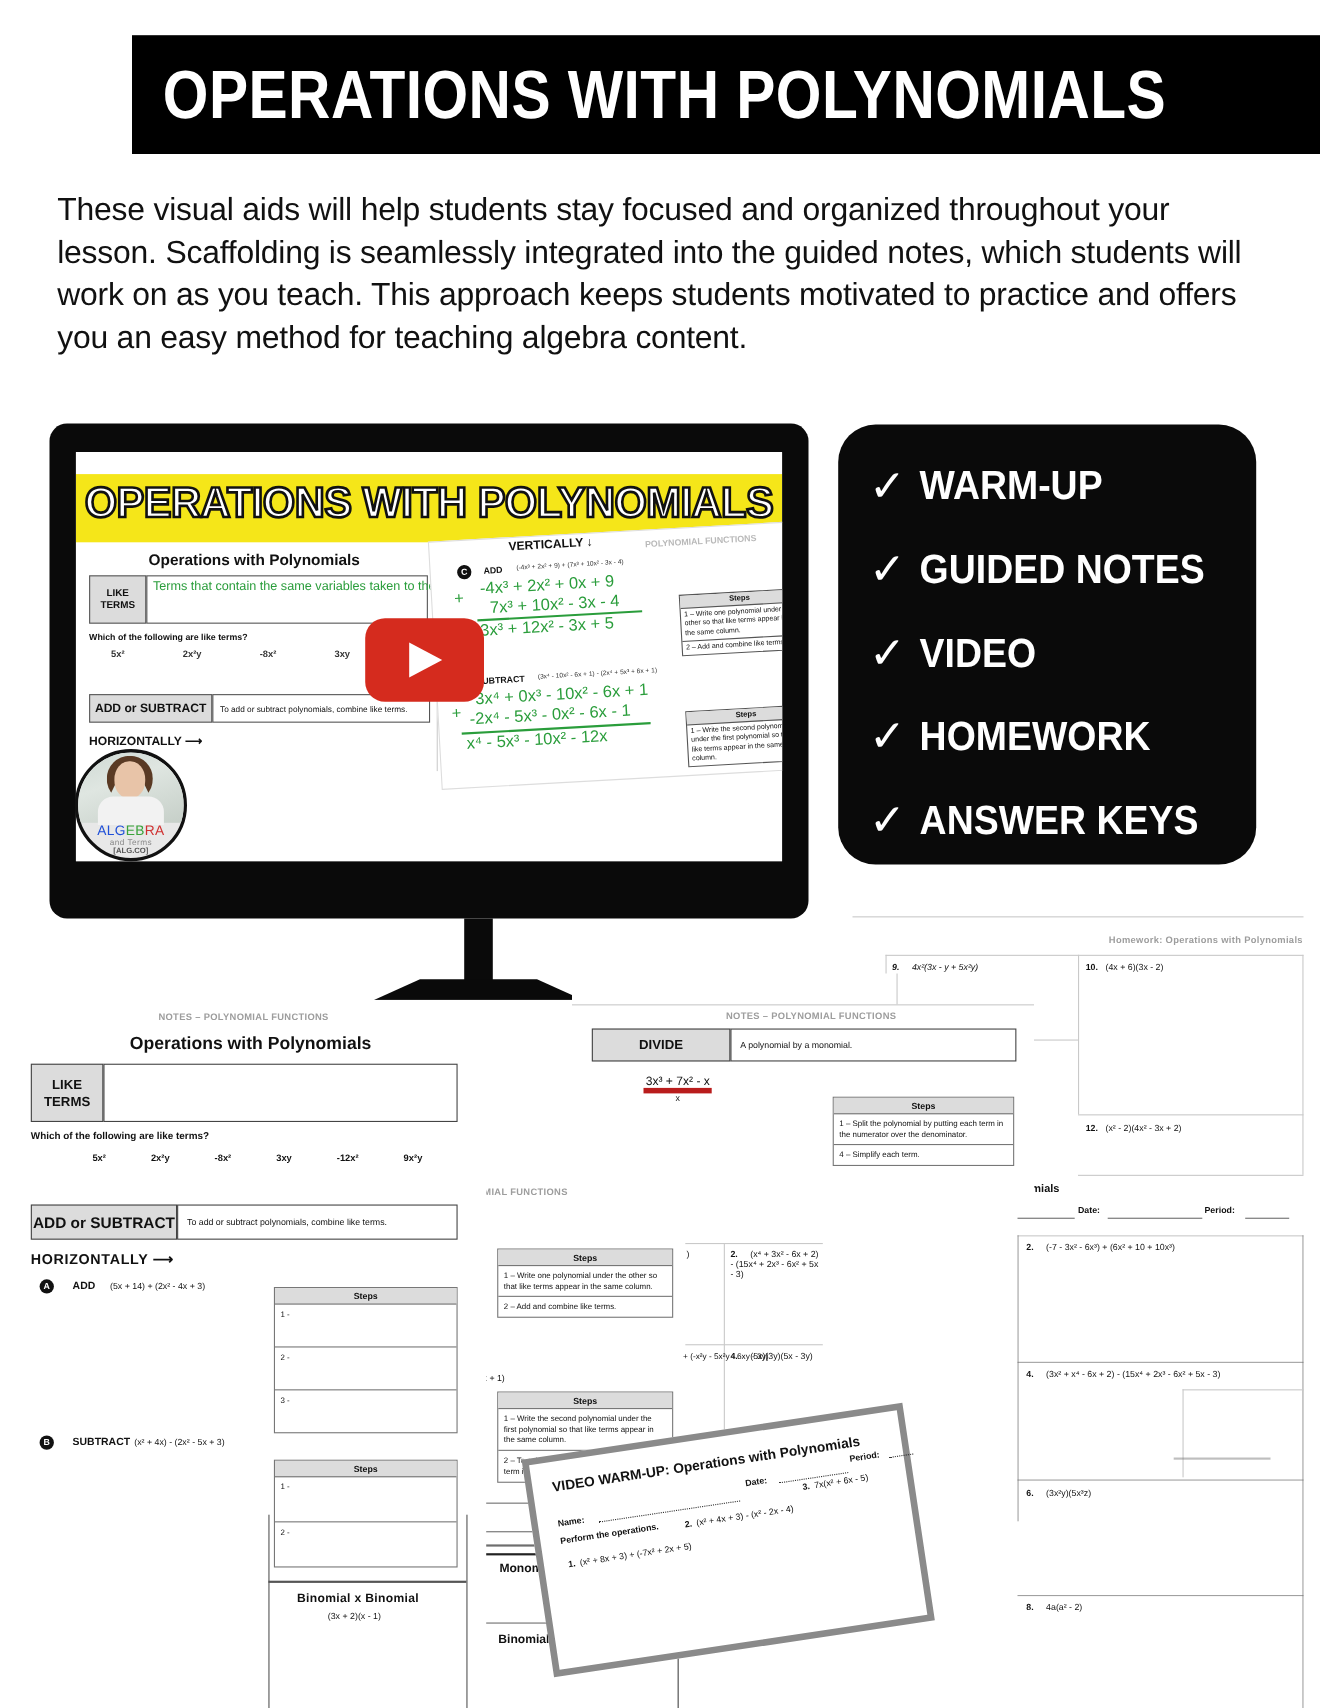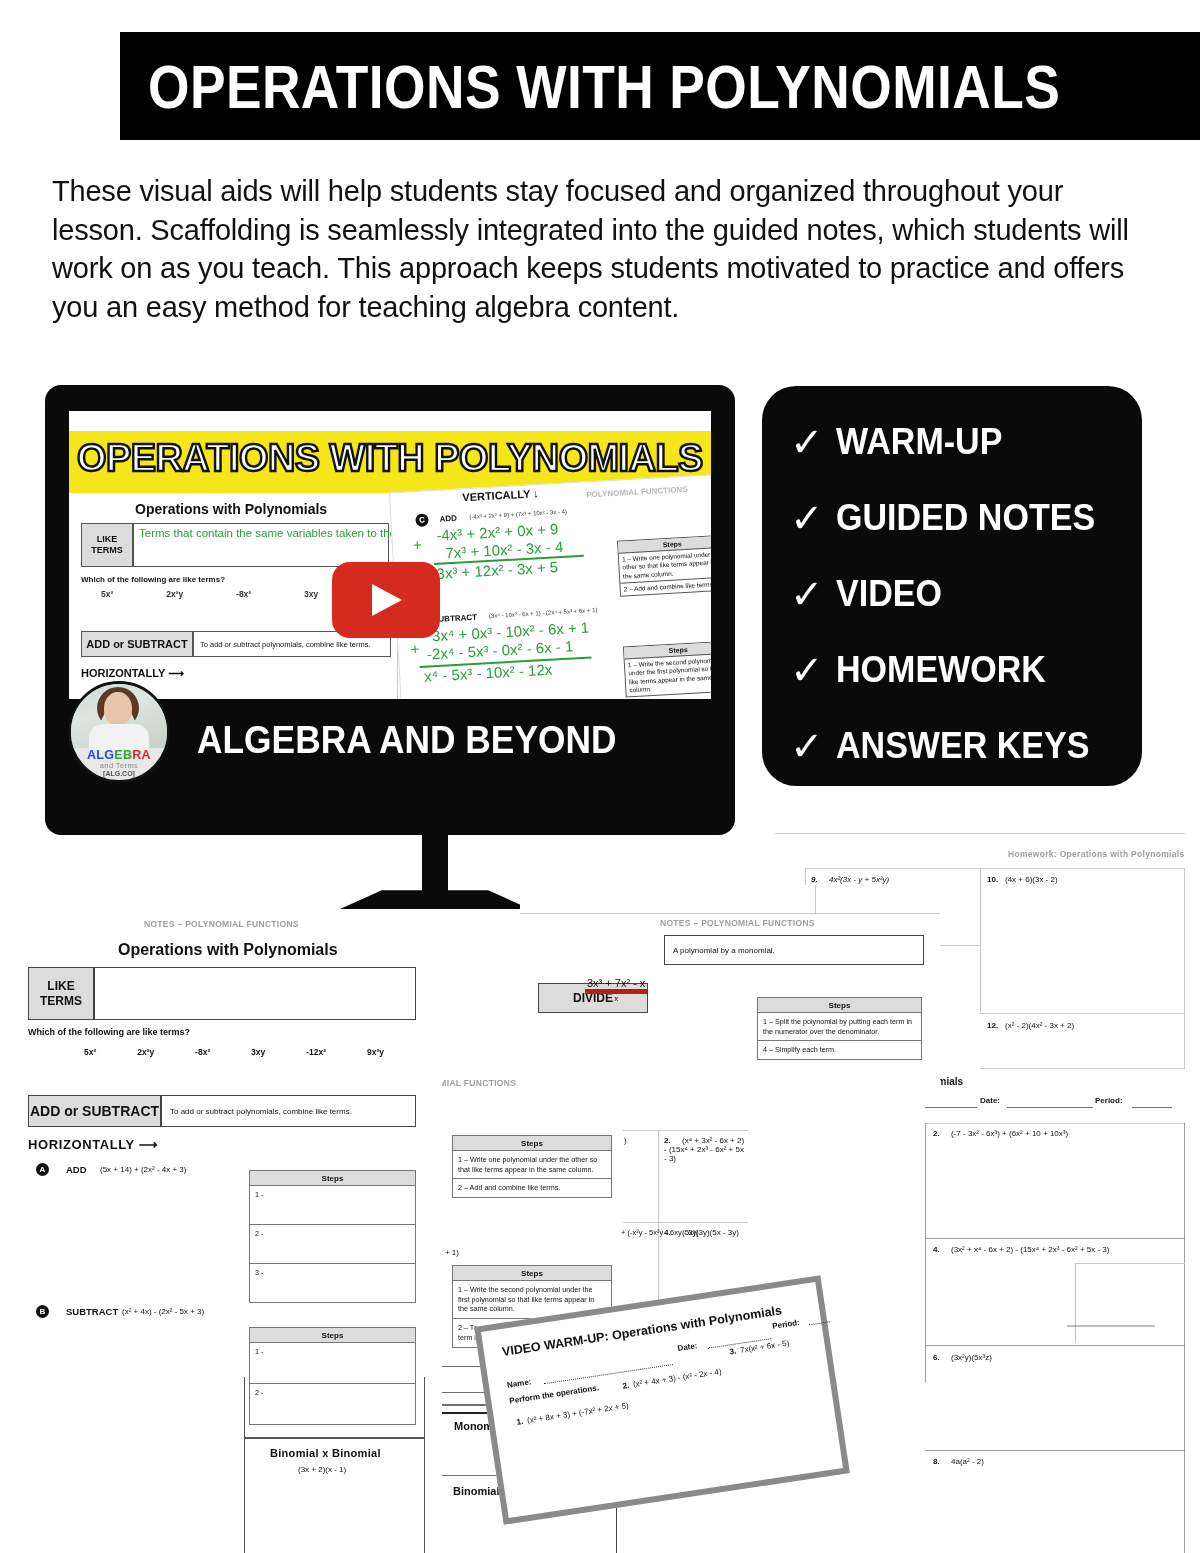--- a/index.html
+++ b/index.html
@@ -85,21 +85,21 @@
          background:#e8e8e8;border:3px solid #111;overflow:hidden;z-index:25;}
   .badge-photo{position:absolute;left:0;top:0;width:96px;height:64px;
       background:linear-gradient(160deg,#cfd9d4 0%,#dfe6e1 40%,#c6cfc8 100%);}
   .badge-face{position:absolute;left:33px;top:8px;width:28px;height:34px;border-radius:48%;
       background:#e8c4a8;}
   .badge-hair{position:absolute;left:26px;top:3px;width:42px;height:42px;border-radius:50%;
       background:#5a3a24;clip-path:polygon(0 0,100% 0,100% 100%,78% 55%,68% 28%,30% 28%,22% 55%,0 100%);}
   .badge-body{position:absolute;left:18px;top:40px;width:60px;height:26px;border-radius:14px 14px 0 0;
       background:#f2f2f2;}
   .badge-txt{position:absolute;left:0;top:64px;width:96px;text-align:center;}
-  .badge-alg{font-size:12.5px;font-weight:bold;letter-spacing:.3px;}
+  .badge-alg{font-size:12.5px;font-weight:normal;letter-spacing:.3px;}
   .badge-alg .b{color:#1f4fd8;} .badge-alg .g{color:#3aa33a;} .badge-alg .r{color:#d03030;}
   .badge-sub{font-size:7.5px;color:#8a8a8a;letter-spacing:.4px;margin-top:-1px;}
   .badge-tag{font-size:7px;color:#555;font-weight:bold;margin-top:0px;}
 
   
   .feat{position:absolute;left:762px;top:386px;width:380px;height:400px;background:#0a0a0a;
         border-radius:34px;padding:18px 0 0 0;box-sizing:border-box;}
   .feat-row{display:flex;align-items:center;height:76px;padding-left:28px;}
   .feat-check{width:46px;color:#fff;font-size:40px;line-height:1;}
   .feat-label{color:#fff;font-size:37px;font-weight:bold;transform:scaleX(.92);
@@ -202,23 +202,20 @@
         <div class="hw-green" style="left:28px;top:154px;font-size:15px;">-2x⁴ - 5x³ - 0x² - 6x - 1</div>
         <div class="green-line" style="left:20px;top:174px;width:172px;"></div>
         <div class="hw-green" style="left:24px;top:176px;font-size:15px;">x⁴ - 5x³ - 10x² - 12x</div>
 
         <div class="steps-box" style="left:224px;top:166px;width:110px;">
           <div class="steps-hdr">Steps</div>
           <div class="steps-row">1 – Write the second polynomial under the first polynomial so that like terms appear in the same column.</div>
         </div>
       </div>
 
-      <div class="thumb-black">
-        <span>ALGEBRA AND BEYOND</span>
-      </div>
     </div>
   </div>
   <div class="monitor-neck"></div>
   <div class="monitor-base"></div>
 </div>
 
 <div class="play-btn">
   <div class="play-tri"></div>
 </div>
 
@@ -296,21 +293,21 @@
   <div class="gline" style="left:300px;top:430px;width:110px;height:1px;"></div>
   <div class="gline" style="left:300px;top:430px;width:1px;height:80px;"></div>
   <div class="dline" style="left:292px;top:492px;width:88px;height:2px;opacity:.45;"></div>
 </div>
 
 <div class="sheet" style="left:520px;top:885px;width:420px;height:210px;">
   <div class="gline" style="left:0;top:28px;width:420px;height:1px;"></div>
   <div class="gline" style="left:295px;top:0px;width:1px;height:28px;"></div>
   <div style="position:absolute;left:140px;top:33px;" class="sheet-hdr">NOTES – POLYNOMIAL FUNCTIONS</div>
 
-  <div class="wbox wlabel" style="left:18px;top:50px;width:110px;height:30px;margin-top:48px;">
+  <div class="wbox wlabel" style="left:18px;top:50px;width:126px;height:30px;">
     <span>DIVIDE</span>
   </div>
   <div class="wbox wtext" style="left:144px;top:50px;width:260px;height:30px;">
     <span>A polynomial by a monomial.</span>
   </div>
 
   <div style="position:absolute;left:65px;top:92px;text-align:center;">
     <div style="font-size:11px;border-bottom:5px solid #b91c1c;padding:0 2px;">3x³ + 7x² - x</div>
     <div style="font-size:8px;">x</div>
   </div>

